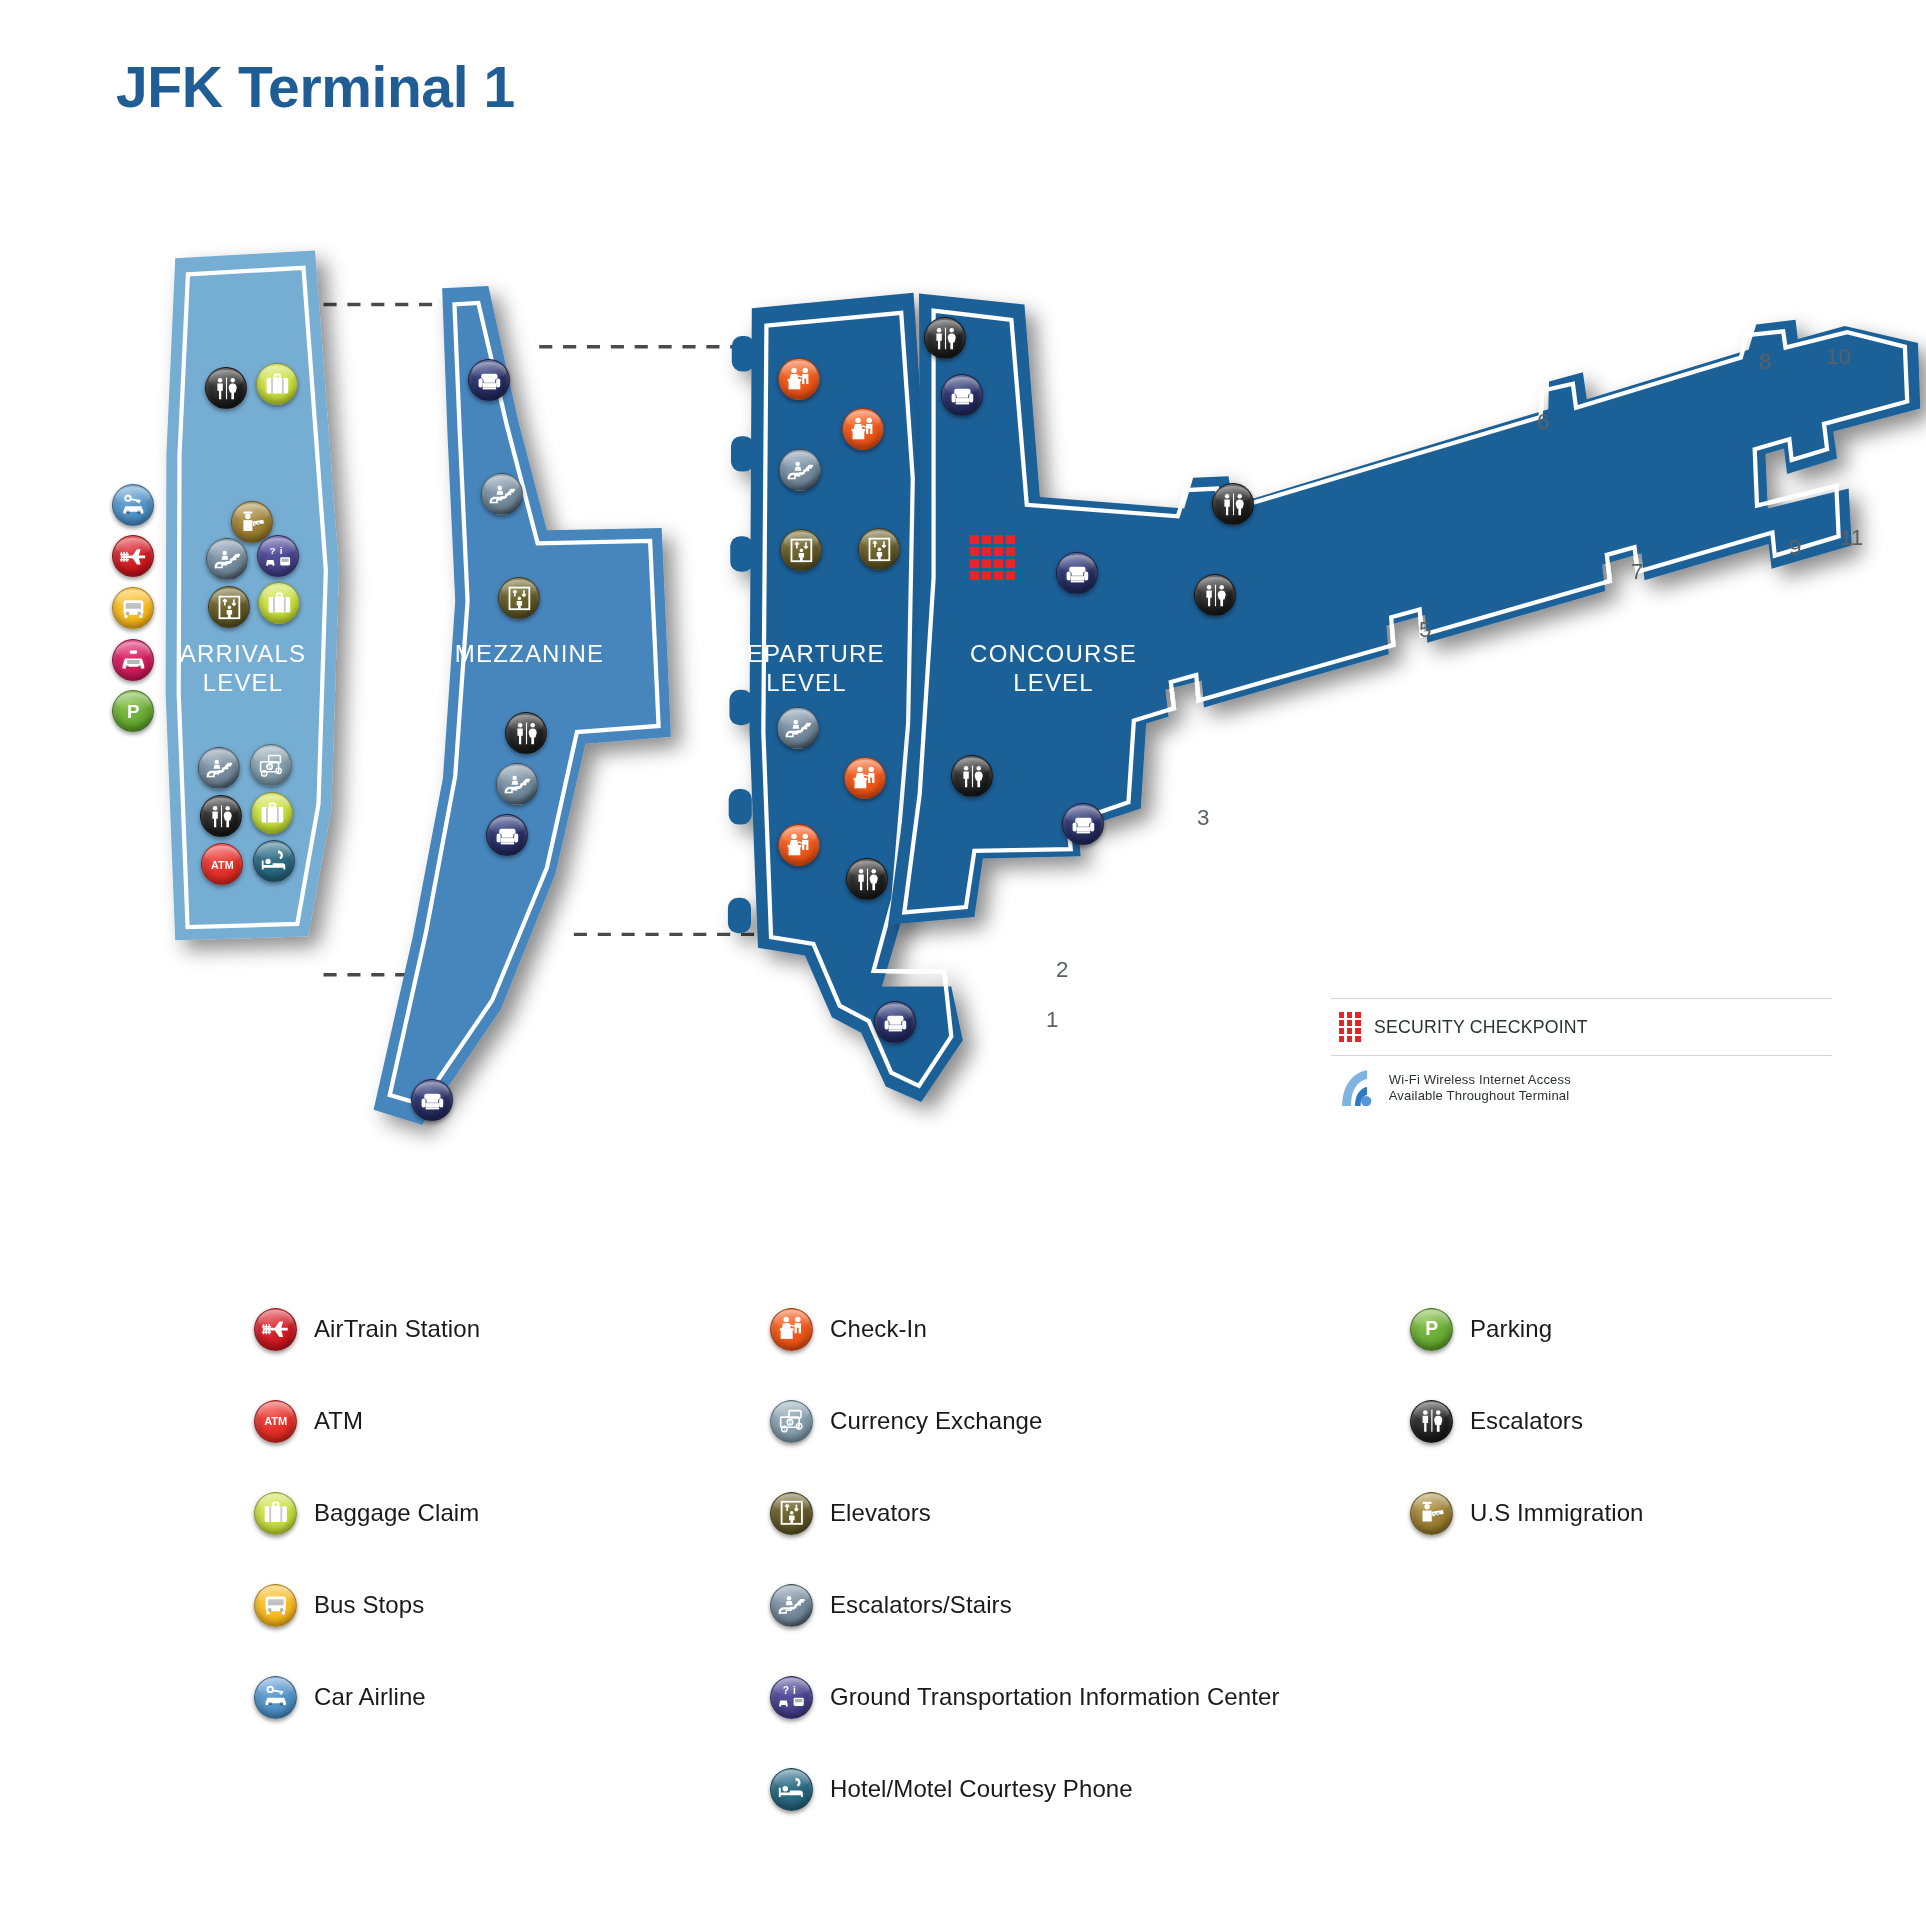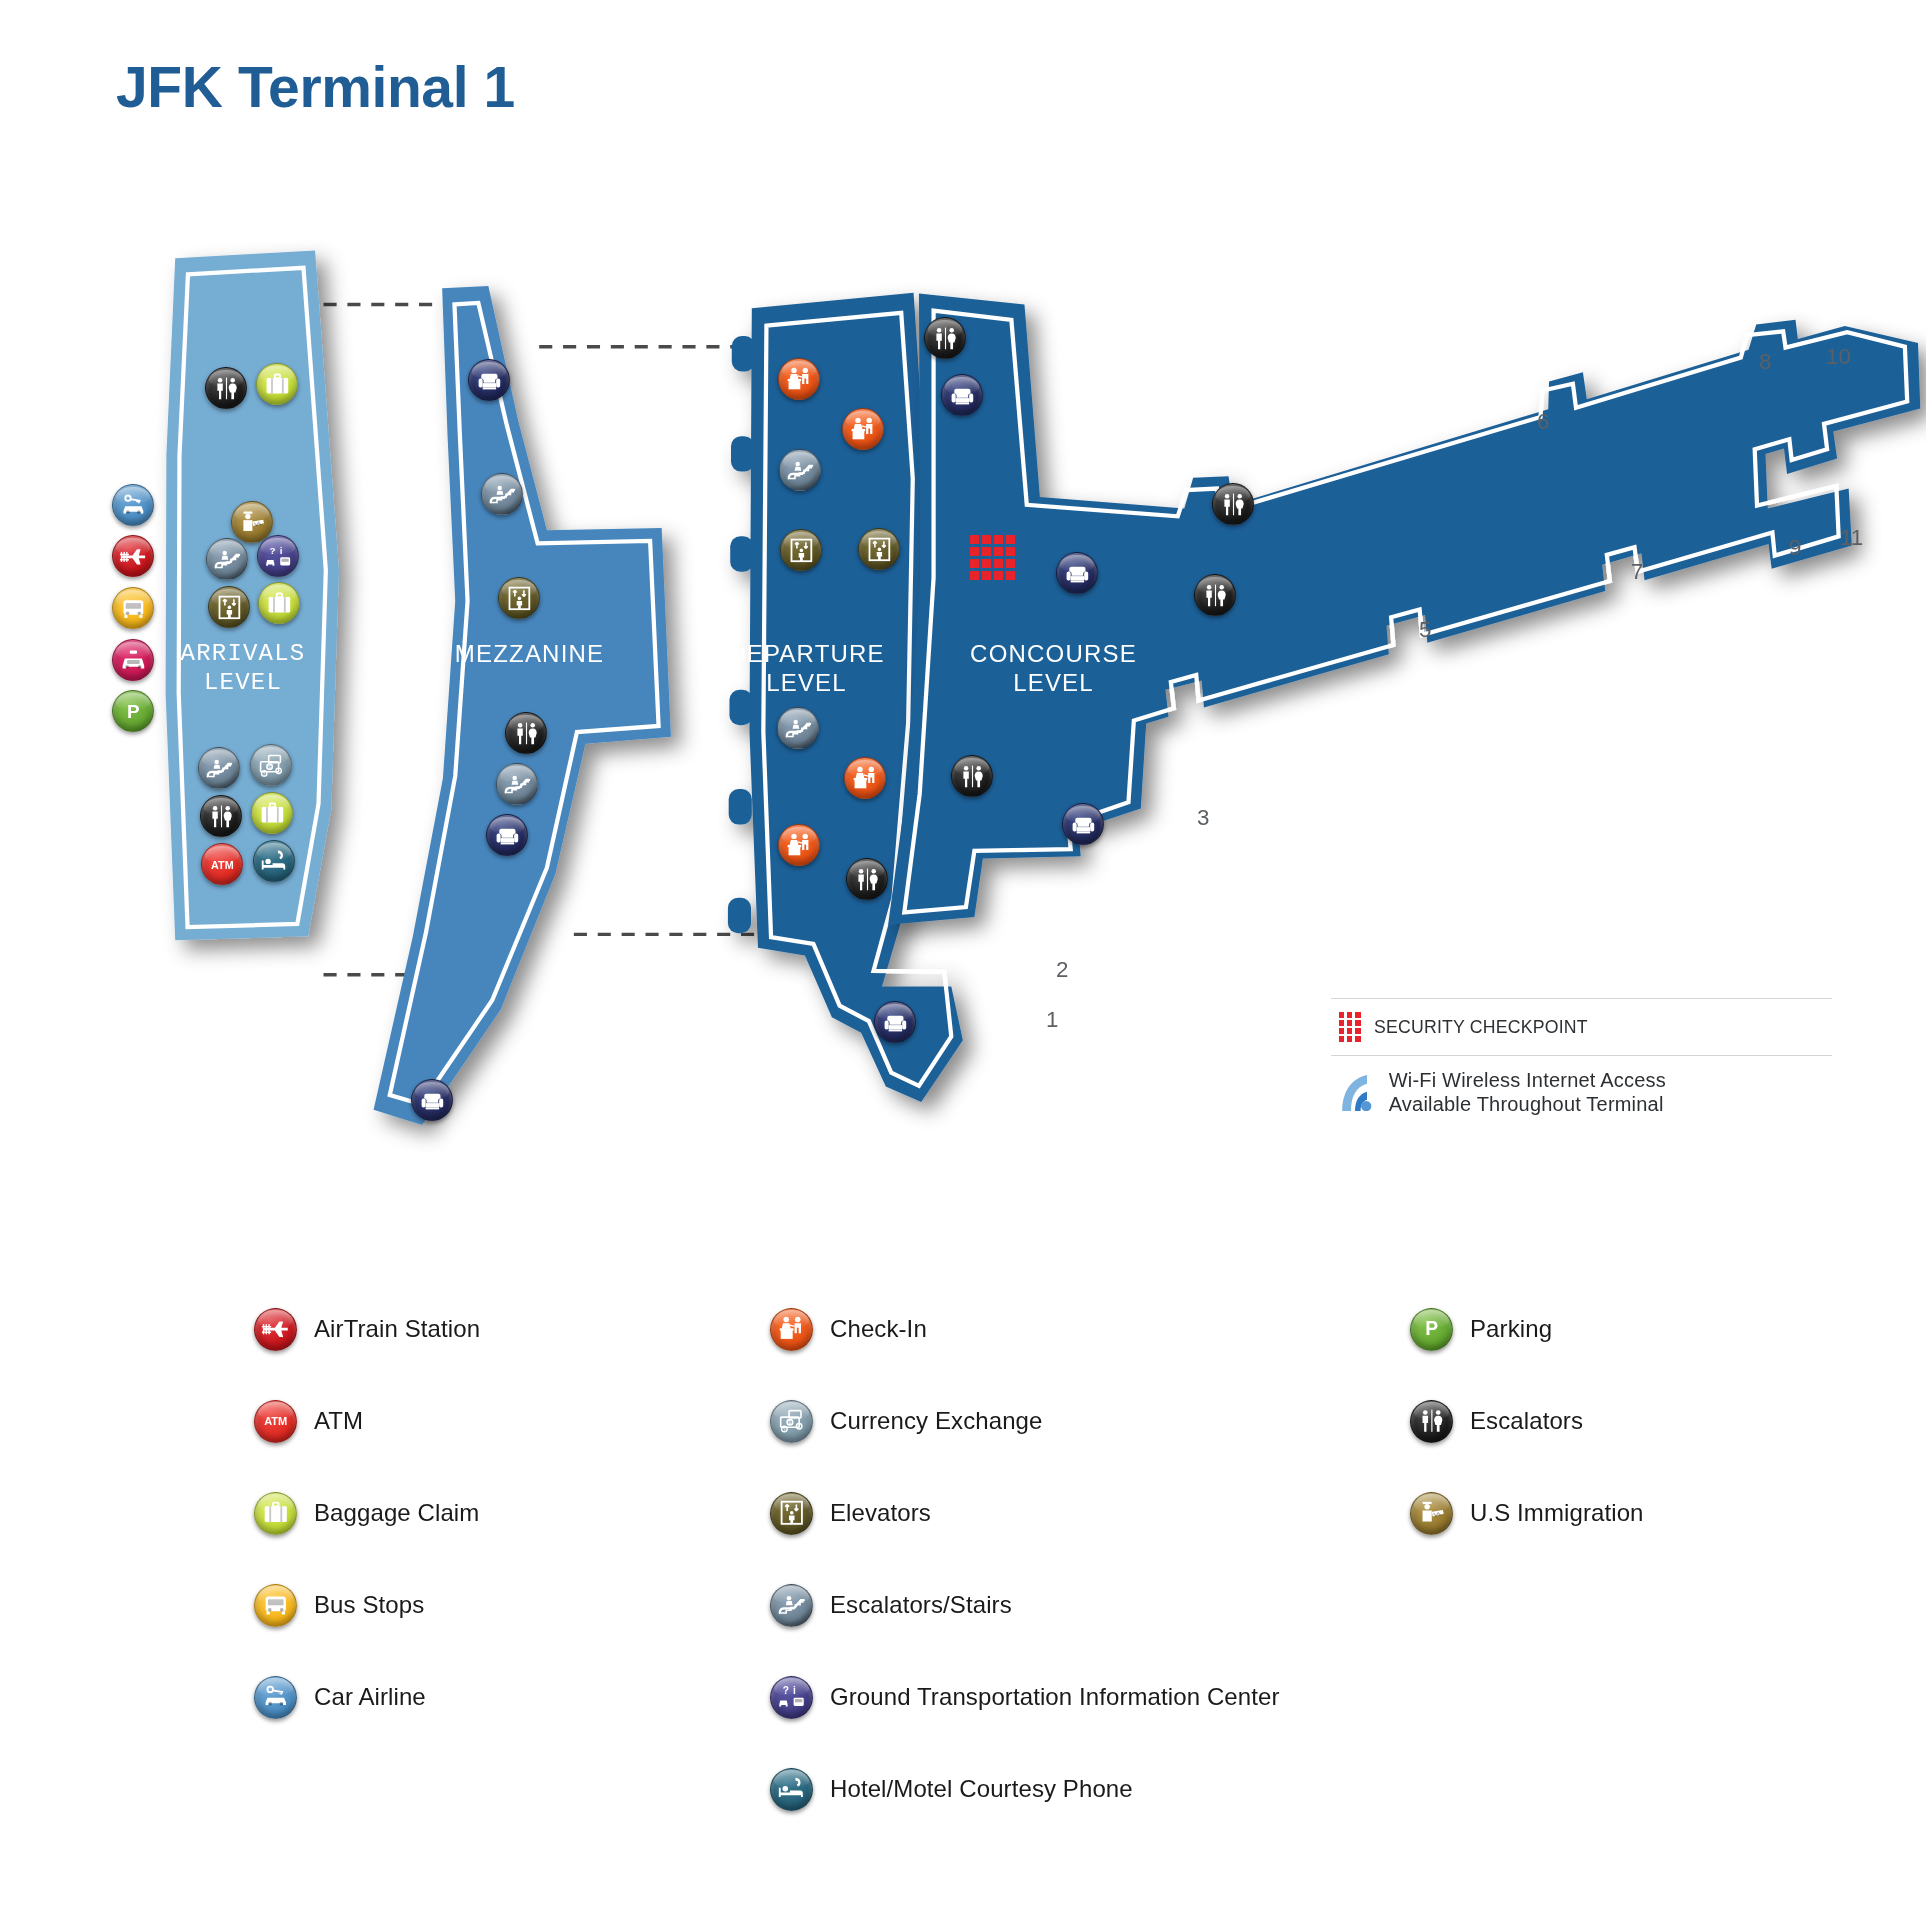--- a/index.html
+++ b/index.html
@@ -86,21 +86,21 @@
 
   
   .sec-grid{position:absolute;display:grid;grid-template-columns:repeat(4,1fr);gap:3.5px;}
   .sec-grid i{display:block;background:#e8242a;}
 
   
   #info-panel{position:absolute;left:1331px;top:998px;width:501px;}
   .ip-rule{height:1.2px;background:#d3d6d9;width:100%;}
   .ip-row{display:flex;align-items:center;padding:13px 0 13px 7.7px;}
   .ip-row .lbl{font-size:17.7px;color:#2d3033;letter-spacing:0.2px;}
-  .ip-row.wifi .lbl{font-size:20px;line-height:1.18;white-space:pre-line;}
+  .ip-row.wifi .lbl{font-size:13px;line-height:1.18;white-space:pre-line;}
   .sec-mark{display:grid;grid-template-columns:repeat(3,1fr);gap:2.7px;width:22.3px;margin-right:13px;}
   .sec-mark i{display:block;width:5.4px;height:5.4px;background:#e8242a;}
   .wifi-mark{width:40px;height:37px;margin-right:10px;flex:0 0 auto;}
 
   
   #legend{position:absolute;left:254px;top:1283px;width:1668px;}
   .leg-col{position:absolute;top:0;}
   .leg-item{display:flex;align-items:center;height:92px;}
   .leg-item .ic{width:43px;height:43px;flex:0 0 auto;margin-right:17px;}
   .leg-item .lab{font-size:24px;color:#1a1a1a;letter-spacing:0.1px;white-space:nowrap;}
@@ -177,21 +177,21 @@
                L 4796 862 L 4946 900 L 4952 1042 L 4736 1100 L 4744 1166
                L 4652 1194 L 4646 1140 L 4556 1166 L 4562 1312 L 4768 1262
                L 4774 1392 L 4608 1442 L 4602 1382 L 4252 1484 L 4244 1420
                L 4172 1440 L 4180 1508 L 3692 1648 L 3686 1582 L 3612 1602
                L 3618 1674 L 3112 1818 L 3106 1752 L 3040 1770 L 3048 1838
                L 2944 1870 L 2930 2082 L 2774 2136 L 2780 2204 L 2530 2208
                L 2508 2354 L 2348 2368 L 2388 2060 L 2424 1500 Z" fill="none" stroke="#ffffff" stroke-width="11"></path>
     </g>
   </svg>
 
-  <div class="lvl-label" style="left:166px;top:639px;width:154px;font-family:Liberation Mono, monospace;">ARRIVALS
+  <div class="lvl-label" style="left:166px;top:639px;width:154px;">ARRIVALS
 LEVEL</div>
   <div class="lvl-label" style="left:439px;top:639px;width:181px;">MEZZANINE</div>
   <div class="lvl-label" style="left:714px;top:639px;width:185px;">DEPARTURE
 LEVEL</div>
   <div class="lvl-label" style="left:961px;top:639px;width:185px;">CONCOURSE
 LEVEL</div>
 
   <div id="gate-layer">
       <div class="gate" style="left: 1046px; top: 1009px;">1</div>
       <div class="gate" style="left: 1056px; top: 959px;">2</div>

